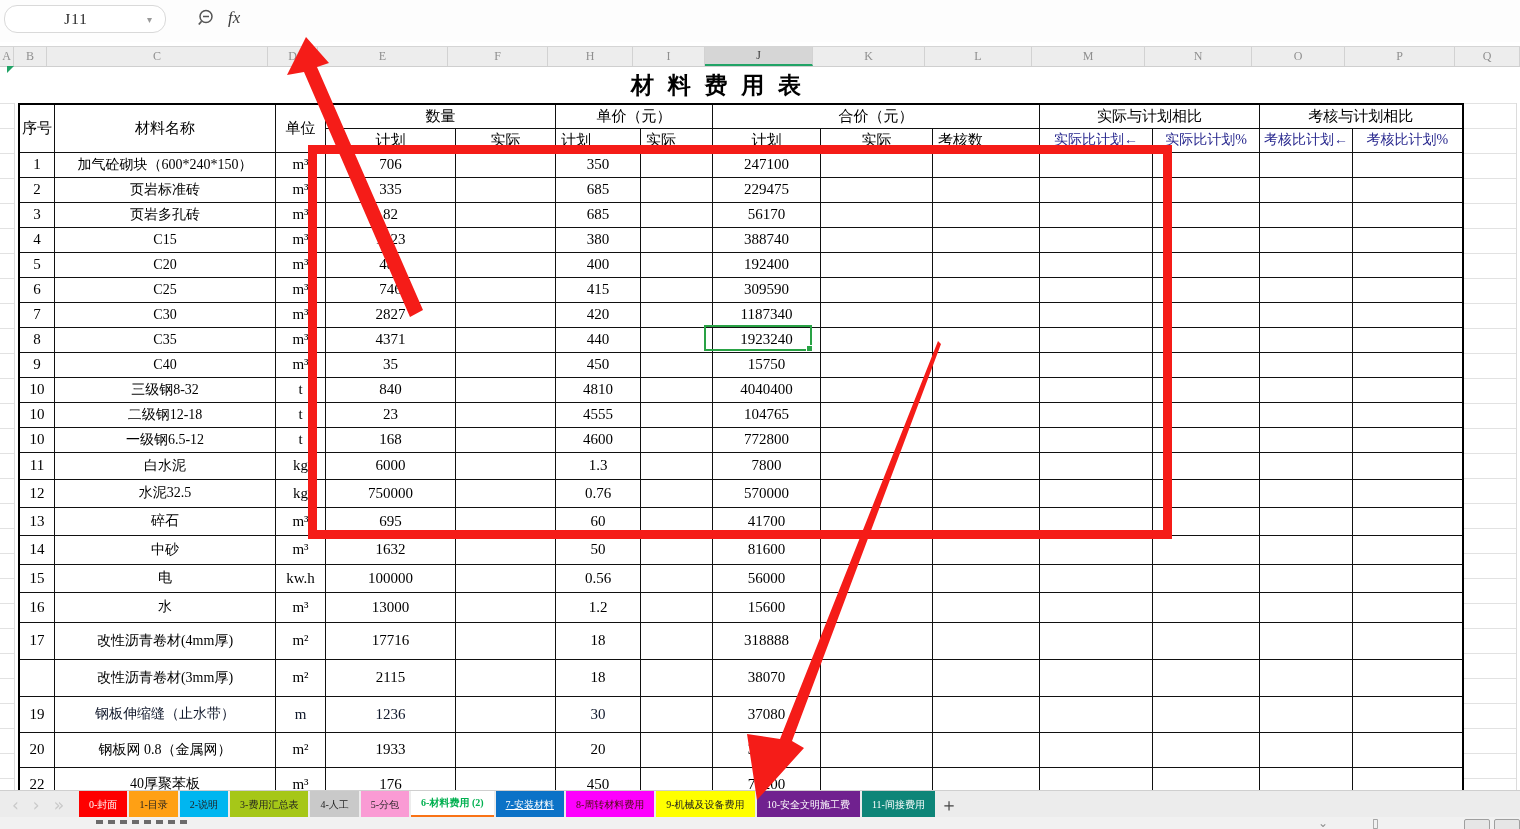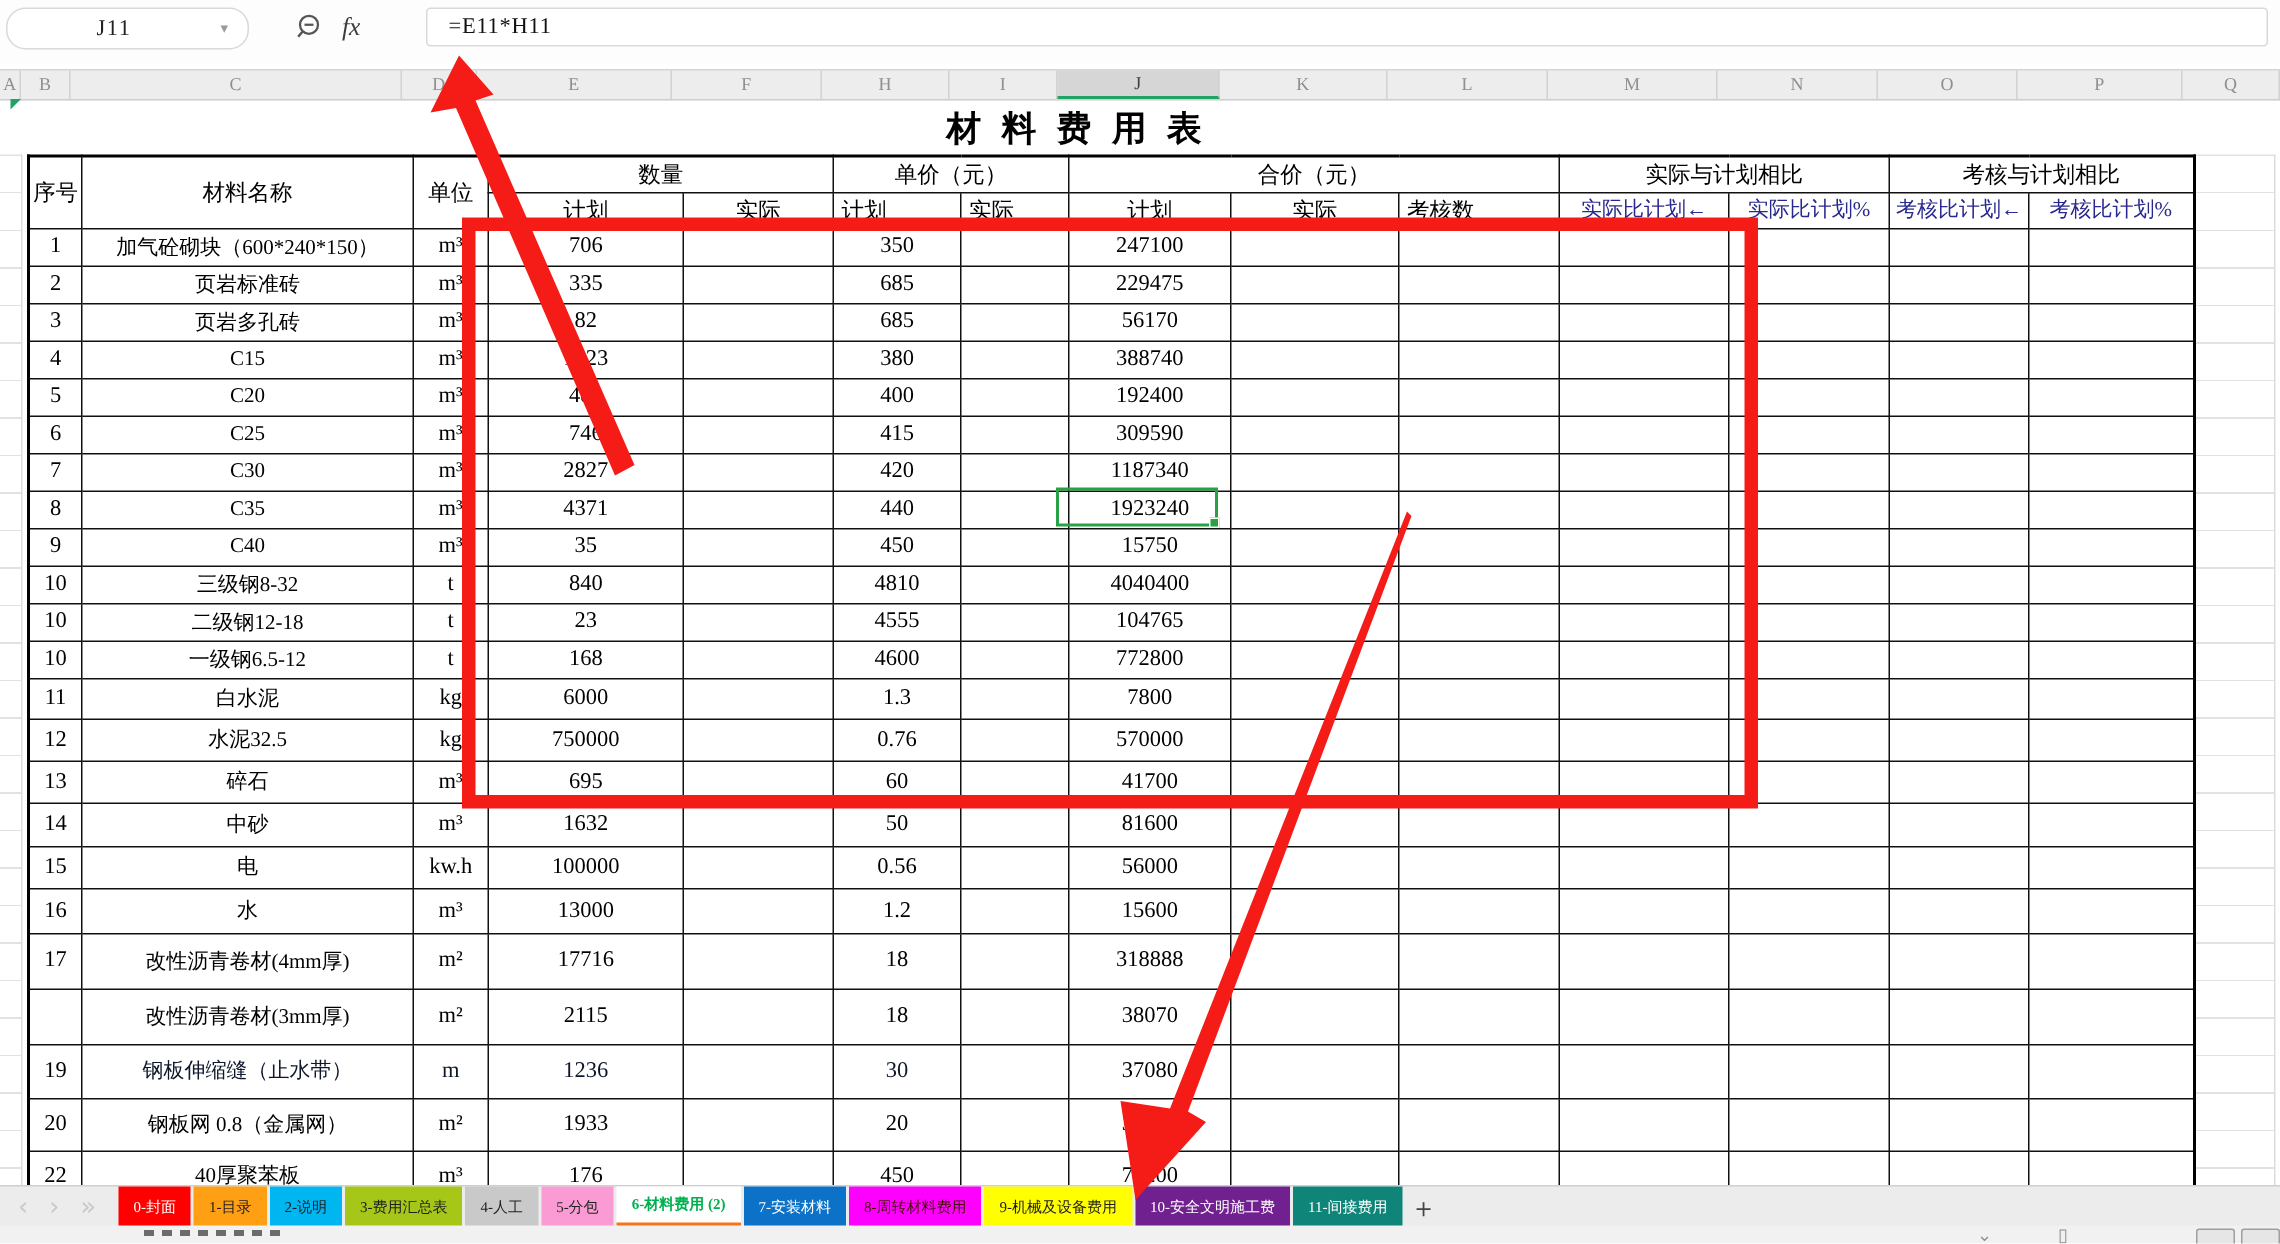--- a/index.html
+++ b/index.html
@@ -121,21 +121,20 @@
   <div class="fx-zone">
     <span style="display:inline-flex;">
       <svg width="20" height="20" viewBox="0 0 20 20">
         <circle cx="10" cy="8.5" r="6" fill="none" stroke="#555" stroke-width="1.5"></circle>
         <line x1="7" y1="8.5" x2="13" y2="8.5" stroke="#555" stroke-width="1.5"></line>
         <line x1="5.6" y1="13.2" x2="2.8" y2="16.5" stroke="#555" stroke-width="1.7"></line>
       </svg>
     </span>
     <span class="fx-label">fx</span>
   </div>
-  <div class="formula-input">=E11*H11</div>
 </div>
 
 <div class="col-headers" id="colHeaders">
     <div class="col-h" style="width: 14px;">A</div>
     <div class="col-h" style="width: 33px;">B</div>
     <div class="col-h" style="width: 221px;">C</div>
     <div class="col-h" style="width: 50px;">D</div>
     <div class="col-h" style="width: 130px;">E</div>
     <div class="col-h" style="width: 100px;">F</div>
     <div class="col-h" style="width: 85px;">H</div>
@@ -583,21 +582,21 @@
     <span>»</span>
   </div>
   <div style="display:flex;" id="tabsWrap">
       <div class="sheet-tab" style="background: rgb(254, 0, 0); color: rgb(255, 255, 255);">0-封面</div>
       <div class="sheet-tab" style="background: rgb(255, 160, 20); color: rgb(31, 31, 31);">1-目录</div>
       <div class="sheet-tab" style="background: rgb(0, 182, 240); color: rgb(31, 31, 31);">2-说明</div>
       <div class="sheet-tab" style="background: rgb(166, 199, 24); color: rgb(31, 31, 31);">3-费用汇总表</div>
       <div class="sheet-tab" style="background: rgb(201, 201, 201); color: rgb(31, 31, 31);">4-人工</div>
       <div class="sheet-tab" style="background: rgb(250, 155, 212); color: rgb(31, 31, 31);">5-分包</div>
       <div class="sheet-tab active" style="background: rgb(255, 255, 255); color: rgb(0, 176, 80);">6-材料费用 (2)</div>
-      <div class="sheet-tab" style="background: rgb(11, 114, 199); color: rgb(255, 255, 255);">7-安装材料</div>
+      <div class="sheet-tab" style="background: rgb(11, 114, 199); color: rgb(255, 255, 255); text-decoration: underline;">7-安装材料</div>
       <div class="sheet-tab" style="background: rgb(254, 0, 254); color: rgb(74, 13, 13);">8-周转材料费用</div>
       <div class="sheet-tab" style="background: rgb(255, 255, 0); color: rgb(31, 31, 31); font-family: Liberation Serif, serif;">9-机械及设备费用</div>
       <div class="sheet-tab" style="background: rgb(112, 33, 143); color: rgb(255, 255, 255);">10-安全文明施工费</div>
       <div class="sheet-tab" style="background: rgb(14, 133, 120); color: rgb(255, 255, 255);">11-间接费用</div>
     </div>
   <div class="add-tab">＋</div>
 </div>
 
 <div class="status-strip">
   <div class="status-smudge"></div>

